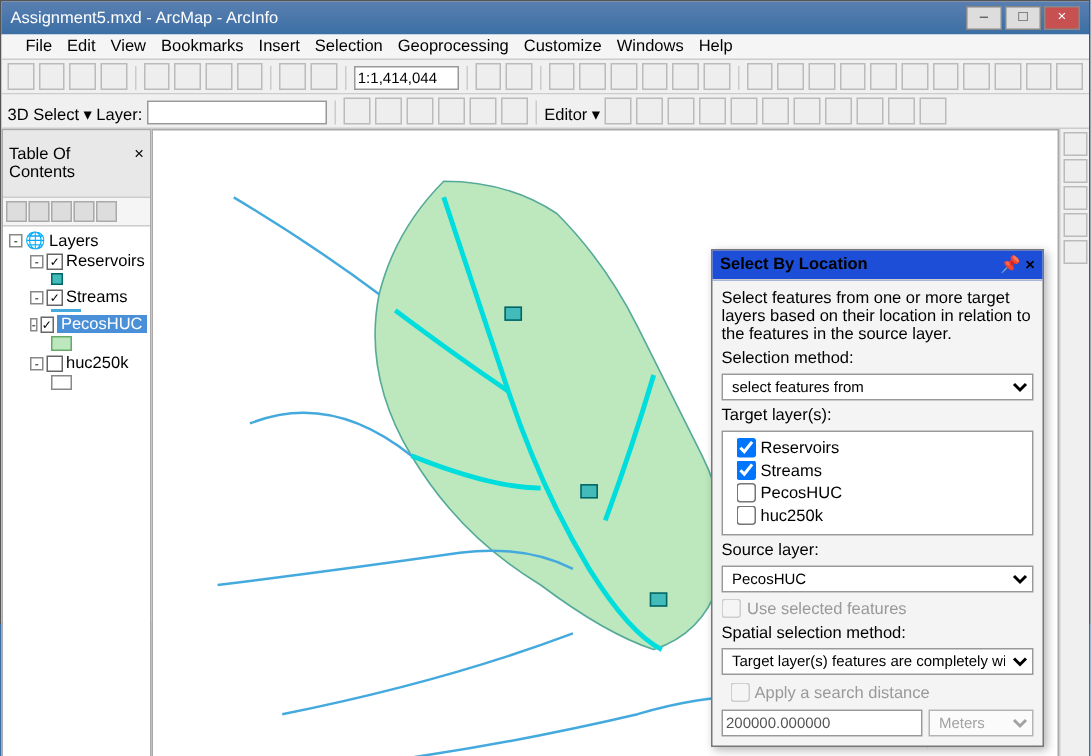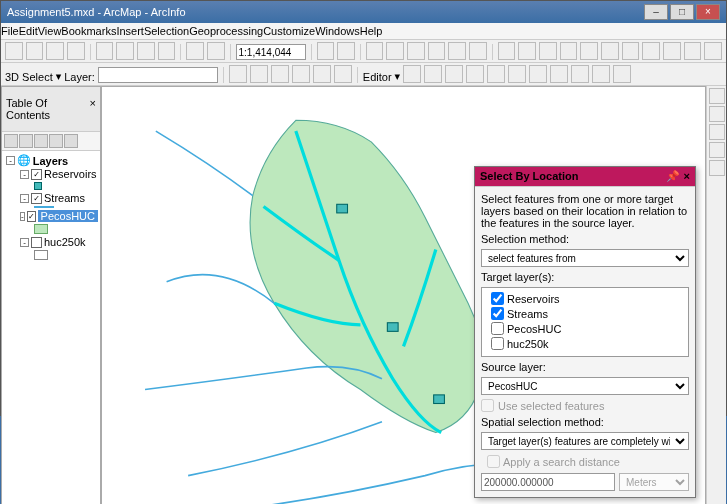--- a/index.html
+++ b/index.html
@@ -2,21 +2,21 @@
 <html><head>
 <meta charset="utf-8">
 <style>
 * { box-sizing: border-box; margin: 0; padding: 0; font-family: Tahoma, sans-serif; font-size: 11px; }
 body { background: #3b6ea5; width: 727px; height: 504px; overflow: hidden; }
 .window { background: #f0f0f0; border: 1px solid #555; width: 727px; height: 416px; display: flex; flex-direction: column; }
 .titlebar { background: linear-gradient(#5a7fb0, #3b6ea5); color: #fff; padding: 3px 6px; display: flex; align-items: center; justify-content: space-between; height: 22px; }
 .titlebar .tbtns { display: flex; gap: 2px; }
 .titlebar .tbtn { width: 24px; height: 16px; background: #ddd; border: 1px solid #888; text-align: center; line-height: 13px; font-size: 10px; color: #333; }
 .titlebar .tbtn.close { background: #c75050; color: #fff; }
-.menubar { background: #f5f5f5; padding: 2px 0; display: flex; border-bottom: 1px solid #ccc; }
+.menubar { background: #f5f5f5; padding: 2px 16px; display: flex; gap: 10px; border-bottom: 1px solid #ccc; }
 .menubar span { cursor: default; }
 .toolbar { background: #f0f0f0; padding: 2px 4px; display: flex; gap: 3px; align-items: flex-end; border-bottom: 1px solid #ccc; height: 24px; }
 .toolbar .btn { width: 18px; height: 18px; background: #eee; border: 1px solid #bbb; }
 .toolbar .sep { width: 1px; height: 16px; background: #ccc; margin: 0 2px; }
 .toolbar input { height: 16px; border: 1px solid #999; padding: 0 2px; font-size: 10px; }
 .body { flex: 1; display: flex; position: relative; }
 .toc { width: 100px; background: #fff; border: 1px solid #aaa; display: flex; flex-direction: column; }
 .toc-head { background: #e8e8e8; padding: 10px 4px; font-size: 10px; border-bottom: 1px solid #ccc; display: flex; justify-content: space-between; }
 .toc-btns { background: #f5f5f5; padding: 2px; display: flex; gap: 1px; border-bottom: 1px solid #ccc; }
 .toc-btns .b { width: 14px; height: 14px; background: #ddd; border: 1px solid #aaa; }
@@ -30,21 +30,21 @@
 .sym { margin-left: 14px; margin-top: 2px; }
 .sym .pt { width: 8px; height: 8px; background: #4bb; border: 1px solid #066; }
 .sym .ln { width: 20px; height: 2px; background: #4ad; }
 .sym .pg { width: 14px; height: 10px; background: #bde8bd; border: 1px solid #6a6; }
 .sym .pg2 { width: 14px; height: 10px; background: #fff; border: 1px solid #888; }
 .map { flex: 1; background: #fff; position: relative; border: 1px solid #aaa; }
 .rightbar { width: 20px; background: #f0f0f0; border-left: 1px solid #ccc; display: flex; flex-direction: column; gap: 2px; padding: 2px; }
 .rightbar .b { width: 16px; height: 16px; background: #eee; border: 1px solid #bbb; }
 svg.mapsvg { width: 100%; height: 100%; }
 .dialog { position: absolute; right: 30px; top: 80px; width: 222px; background: #f4f4f4; border: 1px solid #777; box-shadow: 2px 2px 6px rgba(0,0,0,.3); }
-.dialog .dtitle { background: #be185d; padding: 3px 5px; font-weight: bold; font-size: 10px; display: flex; justify-content: space-between; border-bottom: 1px solid #ccc; }
+.dialog .dtitle { background: #1d4ed8; padding: 3px 5px; font-weight: bold; font-size: 10px; display: flex; justify-content: space-between; border-bottom: 1px solid #ccc; }
 .dialog .dbody { padding: 6px; font-size: 10px; display: flex; flex-direction: column; gap: 4px; }
 .dialog select, .dialog input[type=text] { width: 100%; height: 18px; border: 1px solid #999; font-size: 10px; padding: 0 2px; background: #fff; }
 .dialog .layers { background: #fff; border: 1px solid #999; height: 70px; padding: 3px; }
 .dialog .lrow { display: flex; align-items: center; gap: 3px; padding: 1px 0; }
 .dialog .lrow input { margin-left: 6px; }
 .dialog .row2 { display: flex; gap: 4px; align-items: center; }
 .dialog .gray { color: #999; }
 </style>
 </head>
 <body>
@@ -147,21 +147,21 @@
         <div class="b"></div>
         <div class="b"></div>
         <div class="b"></div>
         <div class="b"></div>
       </div>
       <div class="toc-body">
         <div class="node">
           <div class="row">
             <span class="sq">-</span>
             <span>🌐</span>
-            <span class="lbl" style="font-weight:bold">Layers</span>
+            <span class="lbl" style="font-weight:normal">Layers</span>
           </div>
           <div class="kids" id="toc-kids">
               <div class="node">
                 <div class="row">
                   <span class="sq">-</span>
                   <span class="cb">✓</span>
                   <span class="lbl">Reservoirs</span>
                 </div>
                 <div class="sym">
                   <div class="pt"></div>

